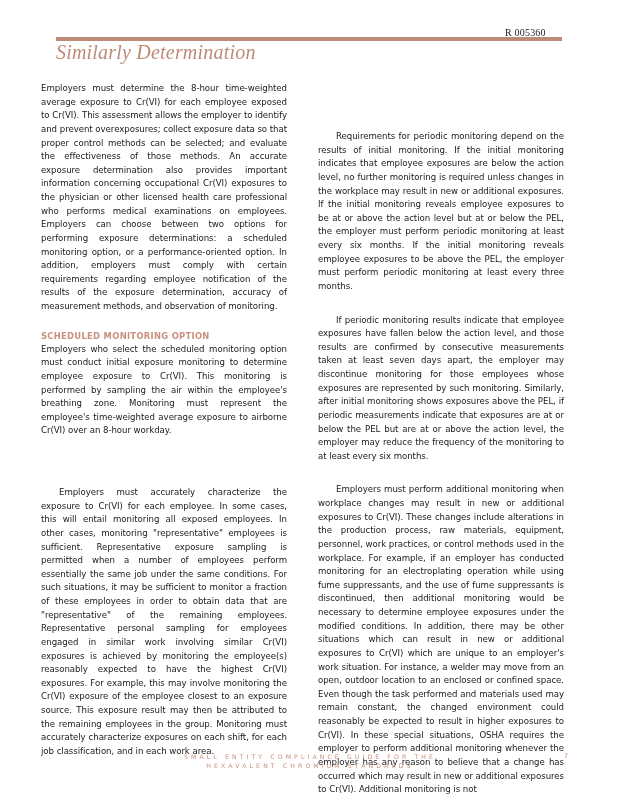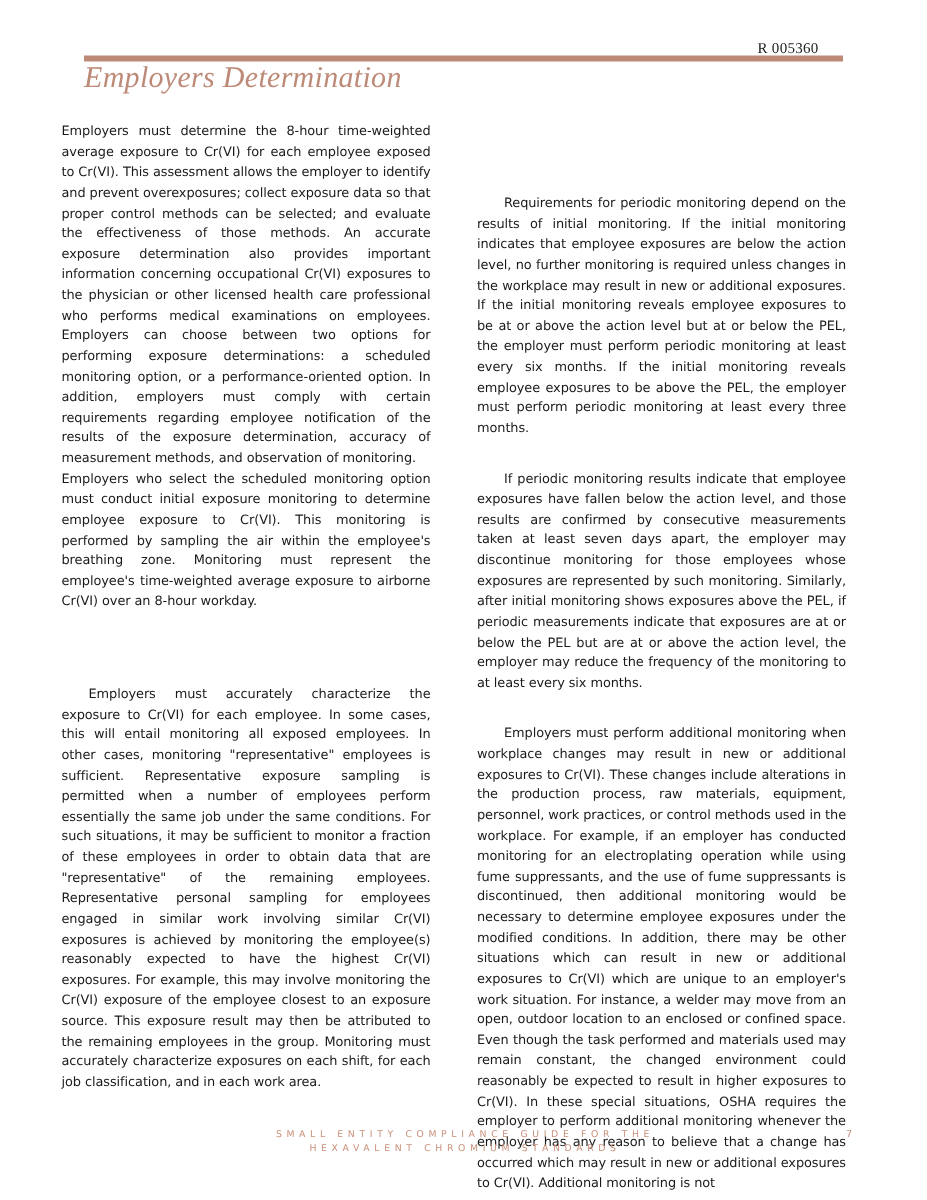--- a/index.html
+++ b/index.html
@@ -15,24 +15,25 @@
   .col p.gap { margin-top:20px; }
   .heading { margin:16px 0 0 0; font-weight:bold; font-size:8.4px; color:#c9907c; letter-spacing:0.3px; line-height:13px; }
   .footer { position:absolute; top:752px; left:175px; width:270px; text-align:center; font-size:6.2px; letter-spacing:3.1px; color:#c9907c; line-height:9px; }
   .pagenum { position:absolute; top:752px; left:564px; font-size:6.5px; color:#c9907c; }
 </style>
 </head>
 <body>
 
 <div class="bates">R 005360</div>
 <div class="rule"></div>
-<div class="title">Employers Determination</div>
+<div class="title">Similarly Determination</div>
 
 <div class="col left">
   <p>Employers must determine the 8-hour time-weighted average exposure to Cr(VI) for each employee exposed to Cr(VI). This assessment allows the employer to identify and prevent overexposures; collect exposure data so that proper control methods can be selected; and evaluate the effectiveness of those methods. An accurate exposure determination also provides important information concerning occupational Cr(VI) exposures to the physician or other licensed health care professional who performs medical examinations on employees. Employers can choose between two options for performing exposure determinations: a scheduled monitoring option, or a performance-oriented option. In addition, employers must comply with certain requirements regarding employee notification of the results of the exposure determination, accuracy of measurement methods, and observation of monitoring.</p>
+  <div class="heading">SCHEDULED MONITORING OPTION</div>
   <p>Employers who select the scheduled monitoring option must conduct initial exposure monitoring to determine employee exposure to Cr(VI). This monitoring is performed by sampling the air within the employee's breathing zone. Monitoring must represent the employee's time-weighted average exposure to airborne Cr(VI) over an 8-hour workday.</p>
   <p class="indent">Employers must accurately characterize the exposure to Cr(VI) for each employee. In some cases, this will entail monitoring all exposed employees. In other cases, monitoring "representative" employees is sufficient. Representative exposure sampling is permitted when a number of employees perform essentially the same job under the same conditions. For such situations, it may be sufficient to monitor a fraction of these employees in order to obtain data that are "representative" of the remaining employees. Representative personal sampling for employees engaged in similar work involving similar Cr(VI) exposures is achieved by monitoring the employee(s) reasonably expected to have the highest Cr(VI) exposures. For example, this may involve monitoring the Cr(VI) exposure of the employee closest to an exposure source. This exposure result may then be attributed to the remaining employees in the group. Monitoring must accurately characterize exposures on each shift, for each job classification, and in each work area.</p>
 </div>
 
 <div class="col right">
   <p class="indent">Requirements for periodic monitoring depend on the results of initial monitoring. If the initial monitoring indicates that employee exposures are below the action level, no further monitoring is required unless changes in the workplace may result in new or additional exposures. If the initial monitoring reveals employee exposures to be at or above the action level but at or below the PEL, the employer must perform periodic monitoring at least every six months. If the initial monitoring reveals employee exposures to be above the PEL, the employer must perform periodic monitoring at least every three months.</p>
   <p class="indent gap">If periodic monitoring results indicate that employee exposures have fallen below the action level, and those results are confirmed by consecutive measurements taken at least seven days apart, the employer may discontinue monitoring for those employees whose exposures are represented by such monitoring. Similarly, after initial monitoring shows exposures above the PEL, if periodic measurements indicate that exposures are at or below the PEL but are at or above the action level, the employer may reduce the frequency of the monitoring to at least every six months.</p>
   <p class="indent gap">Employers must perform additional monitoring when workplace changes may result in new or additional exposures to Cr(VI). These changes include alterations in the production process, raw materials, equipment, personnel, work practices, or control methods used in the workplace. For example, if an employer has conducted monitoring for an electroplating operation while using fume suppressants, and the use of fume suppressants is discontinued, then additional monitoring would be necessary to determine employee exposures under the modified conditions. In addition, there may be other situations which can result in new or additional exposures to Cr(VI) which are unique to an employer's work situation. For instance, a welder may move from an open, outdoor location to an enclosed or confined space. Even though the task performed and materials used may remain constant, the changed environment could reasonably be expected to result in higher exposures to Cr(VI). In these special situations, OSHA requires the employer to perform additional monitoring whenever the employer has any reason to believe that a change has occurred which may result in new or additional exposures to Cr(VI). Additional monitoring is not</p>
 </div>
 

